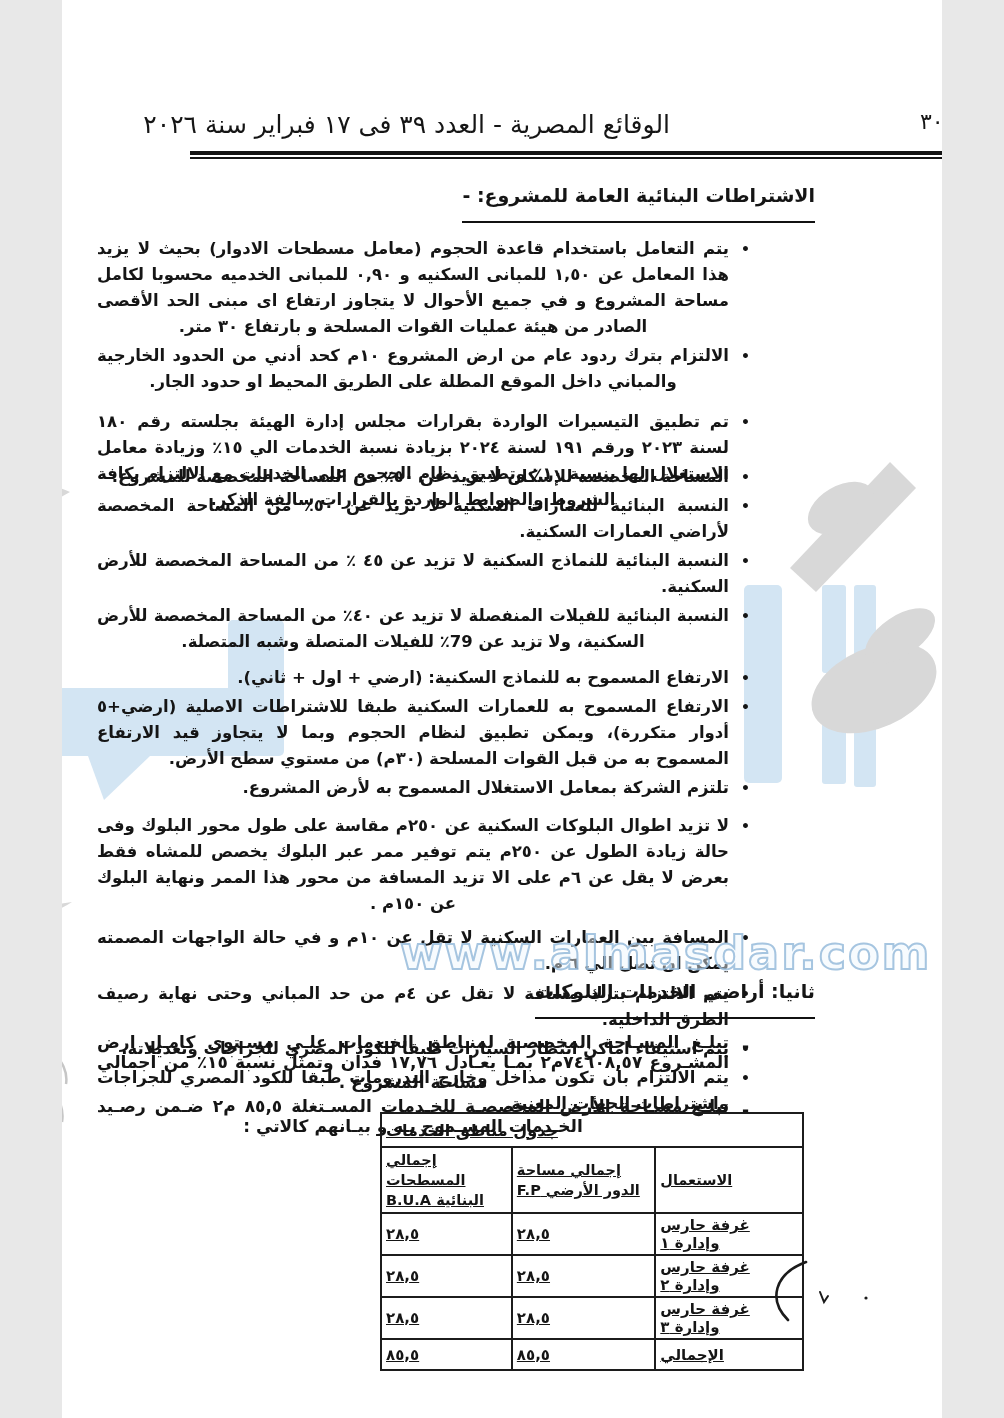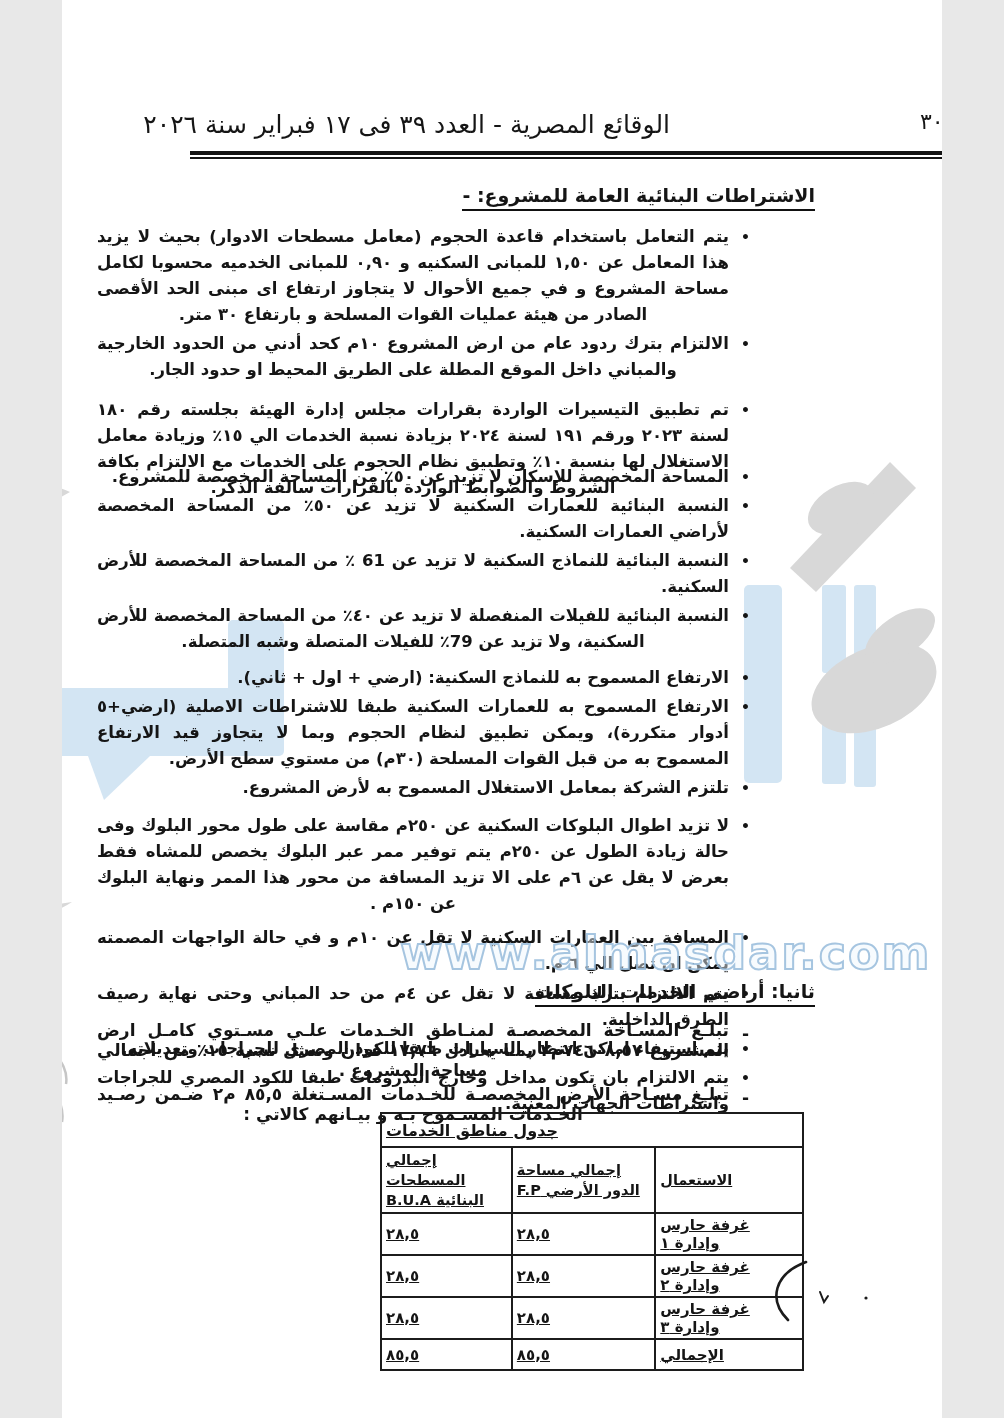--- a/index.html
+++ b/index.html
@@ -29,21 +29,21 @@
   }
   .rule-thick{position:absolute;top:151px;left:128px;width:755px;height:3.5px;background:#121212;z-index:1;}
   .rule-thin{position:absolute;top:157px;left:128px;width:755px;height:1.5px;background:#121212;z-index:1;}
   
   .sec{position:absolute;right:127px;width:752px;z-index:1;text-align:right;}
   .sec1{top:184px;}
   .sec2{top:464px;}
   .sec3{top:980px;}
   .heading{
     display:inline-block;font-size:19px;font-weight:800;
-    border-bottom:2.5px solid #111;padding-bottom:3px;margin:0 0 13px 0;
+    border-bottom:2.5px solid #111;padding-bottom:15px;margin:0 0 13px 0;
     letter-spacing:.2px;
   }
   .blist{padding:0 62px 0 34px;}
   .bitem{display:flex;align-items:flex-start;margin:0 0 3px 0;}
   .bmark{flex:0 0 15px;margin-left:9px;font-size:14px;font-weight:800;line-height:26px;text-align:center;}
   .dmark{flex:0 0 15px;margin-left:9px;font-size:17px;font-weight:800;line-height:28px;text-align:center;}
   .btext{
     flex:1;font-size:16.5px;font-weight:700;line-height:26px;
     text-align:justify;text-align-last:right;margin:0;
   }
@@ -126,21 +126,21 @@
       <div class="bitem">
         <span class="bmark">•</span>
         <p class="btext">المساحة المخصصة للإسكان لا تزيد عن ٥٠٪ من المساحة المخصصة للمشروع.</p>
       </div>
       <div class="bitem">
         <span class="bmark">•</span>
         <p class="btext">النسبة البنائية للعمارات السكنية لا تزيد عن ٥٠٪ من المساحة المخصصة لأراضي العمارات السكنية.</p>
       </div>
       <div class="bitem">
         <span class="bmark">•</span>
-        <p class="btext">النسبة البنائية للنماذج السكنية لا تزيد عن 61 ٪ من المساحة المخصصة للأرض السكنية.</p>
+        <p class="btext">النسبة البنائية للنماذج السكنية لا تزيد عن ٤٥ ٪ من المساحة المخصصة للأرض السكنية.</p>
       </div>
       <div class="bitem">
         <span class="bmark">•</span>
         <p class="btext cl">النسبة البنائية للفيلات المنفصلة لا تزيد عن ٤٠٪ من المساحة المخصصة للأرض السكنية، ولا تزيد عن 79٪ للفيلات المتصلة وشبه المتصلة.</p>
       </div>
       <div class="bitem mt10">
         <span class="bmark">•</span>
         <p class="btext">الارتفاع المسموح به للنماذج السكنية: (ارضي + اول + ثاني).</p>
       </div>
       <div class="bitem">

